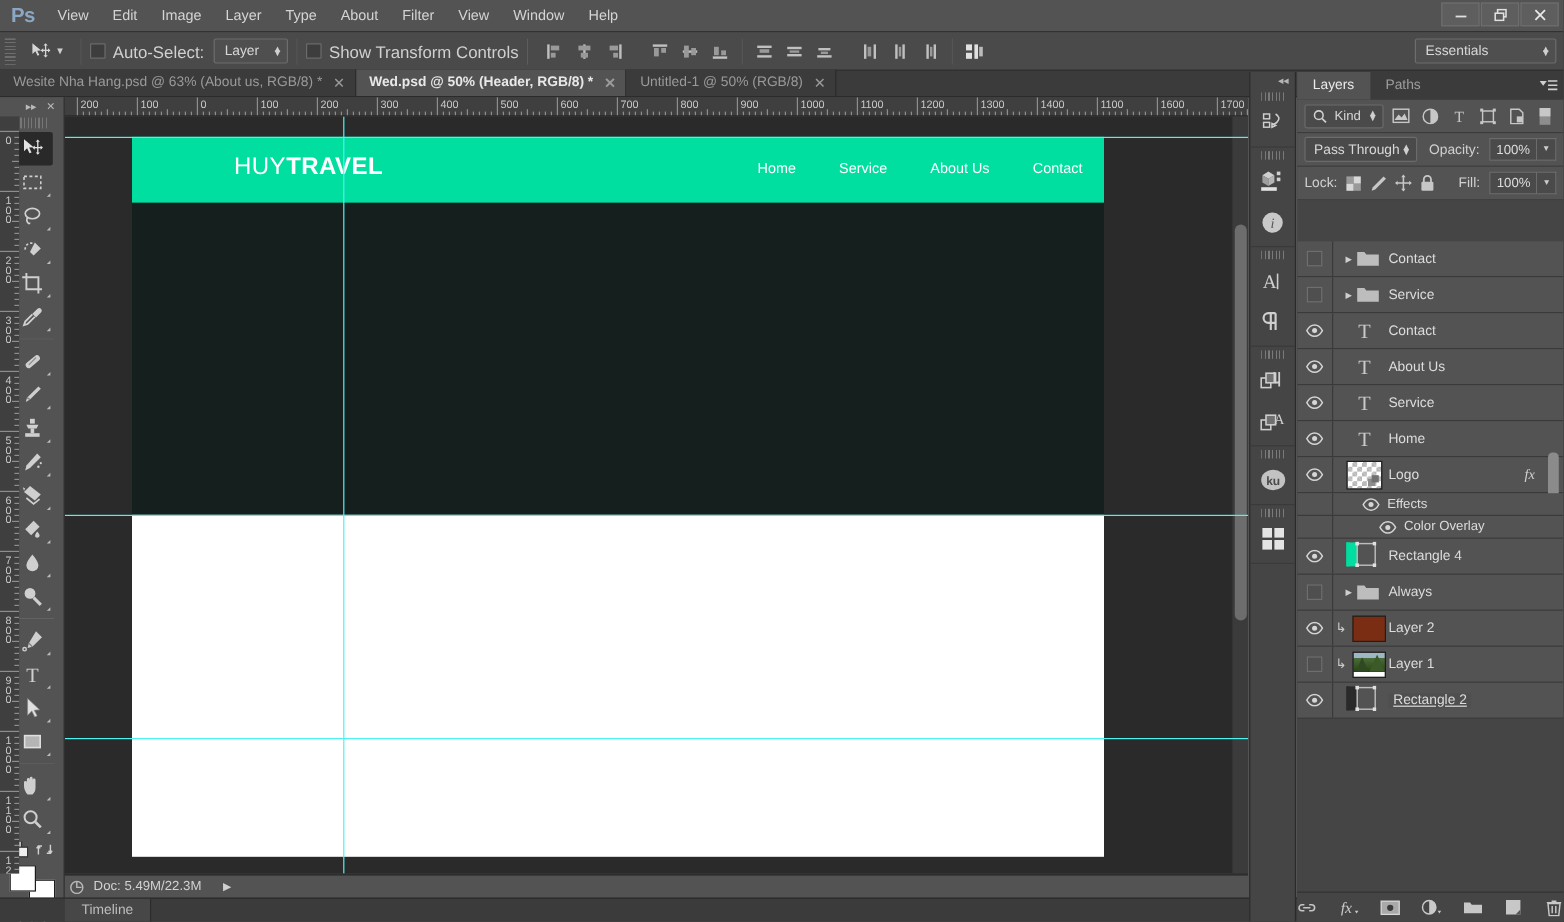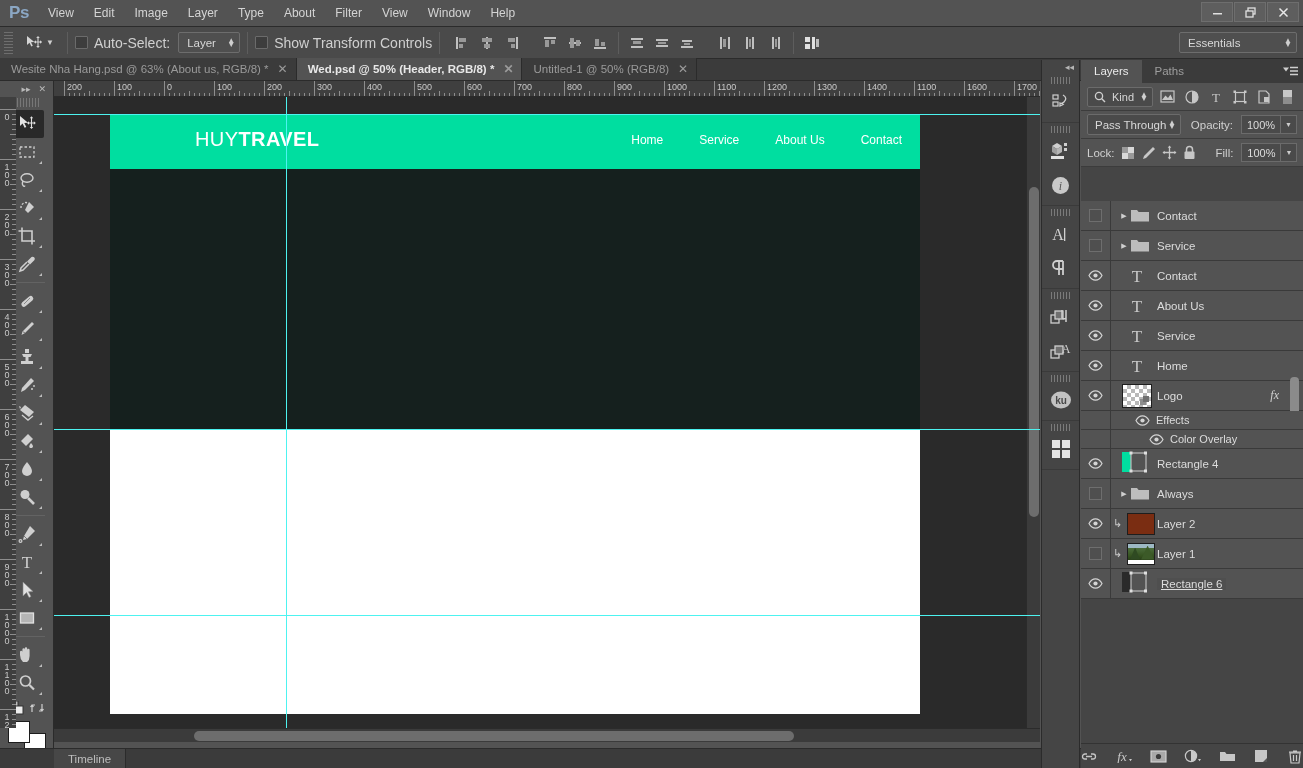--- a/index.html
+++ b/index.html
@@ -998,20 +998,30 @@
     <div class="guide-v" style="left:232px"></div>
   </div>
 
   <div class="cv-sb-v">
     <div class="thumb"></div>
   </div>
   <div class="cv-sb-h">
     <div class="thumb"></div>
   </div>
 
+  <div class="statusbar">
+    <span class="si-box">
+      <svg width="14" height="13" viewBox="0 0 14 13">
+        <circle cx="6" cy="6.5" r="5" fill="none" stroke="#b9b9b9" stroke-width="1.2"></circle>
+        <path d="M6 1.5 L6 6.5 L10 6.5" stroke="#b9b9b9" stroke-width="1.2" fill="none"></path>
+      </svg>
+    </span>
+    <span class="doc-info">Doc: 5.49M/22.3M</span>
+    <span style="font-size:9px;color:#d0d0d0;margin-left:12px">▶</span>
+  </div>
 
   <div class="bottombar">
     <div style="width:54px;height:20px;background:#3b3b3b"></div>
     <div class="bb-tab">Timeline</div>
     <span class="bb-menu">
       <svg width="14" height="10" viewBox="0 0 14 10">
         <path d="M0 1 L6 1 L3 5 Z" fill="#cfcfcf"></path>
         <path d="M7 1 L14 1 M7 4 L14 4 M7 7 L14 7" stroke="#cfcfcf" stroke-width="1.2"></path>
       </svg>
     </span>
@@ -1415,21 +1425,21 @@
             <div><svg width="26" height="22" viewBox="0 0 26 22">
                 <rect x="1" y="1" width="9" height="20" fill="#2a2a2a"></rect>
                 <rect x="1" y="1" width="2.5" height="20" fill="#2a2a2a"></rect>
                 <rect x="10" y="2" width="15" height="18" fill="none" stroke="#bdbdbd" stroke-width="1.2"></rect>
                 <rect x="8.5" y="0.5" width="3" height="3" fill="#e0e0e0"></rect>
                 <rect x="23" y="0.5" width="3" height="3" fill="#e0e0e0"></rect>
                 <rect x="8.5" y="18.5" width="3" height="3" fill="#e0e0e0"></rect>
                 <rect x="23" y="18.5" width="3" height="3" fill="#e0e0e0"></rect>
               </svg></div>
           </div>
-          <span class="lname renaming">Rectangle 6 </span>
+          <span class="lname renaming">Rectangle 2 </span>
         </div>
       </div>
 
     <div class="panel-foot">
       <div class="pf-ico">
         <svg width="16" height="11" viewBox="0 0 16 11">
           <path d="M6 3 L4 3 a2.5 2.5 0 0 0 0 5 L6 8 M10 3 L12 3 a2.5 2.5 0 0 1 0 5 L10 8 M5 5.5 L11 5.5" fill="none" stroke="#c5c5c5" stroke-width="1.3"></path>
         </svg>
       </div>
       <div class="pf-ico">

